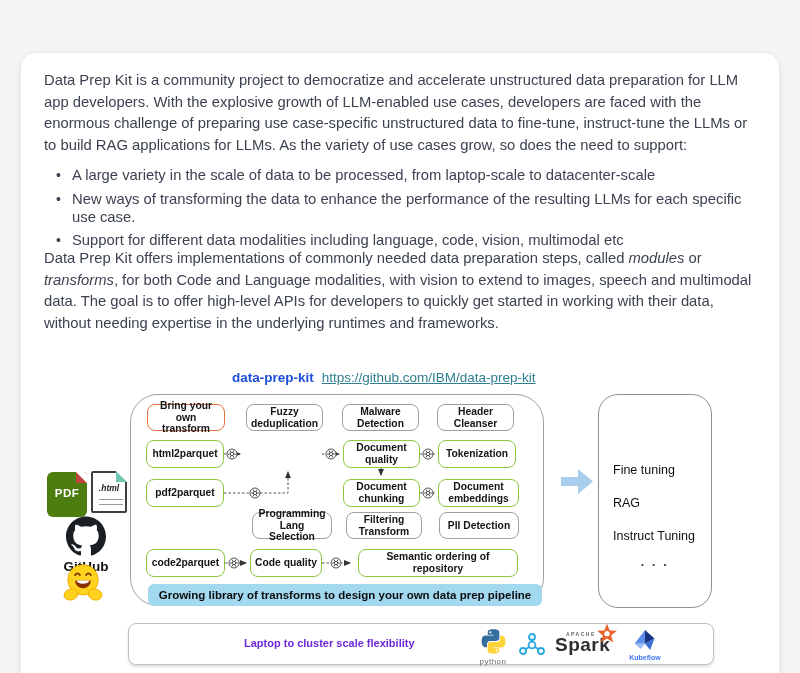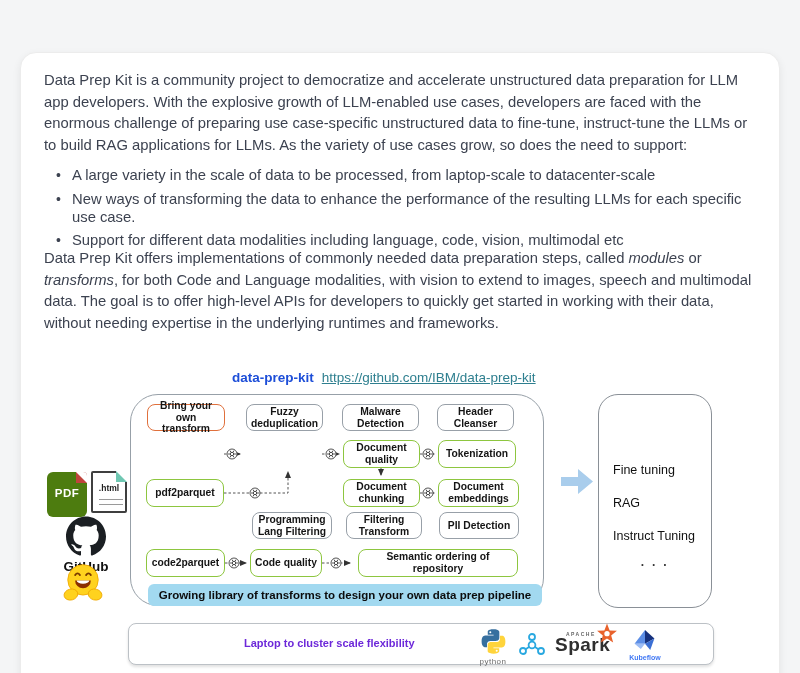--- a/index.html
+++ b/index.html
@@ -47,21 +47,21 @@
   .flow-arrow { position:absolute; left:561px; top:424px; z-index:2; }
 
   
   .pdf-ic { position:absolute; left:47px; top:428px; width:40px; height:45px;
             background:#4d7c0f; border-radius:6px; z-index:2; }
   .pdf-ic::before { content:""; position:absolute; top:0; right:0; width:0; height:0;
             border-bottom:11px solid #c0443c; border-right:11px solid #ffffff; border-top-right-radius:4px; }
   .pdf-lbl { position:absolute; width:100%; top:15px; text-align:center; color:#fff; font-weight:bold; font-size:11.5px; letter-spacing:0.5px; }
 
   .html-ic { position:absolute; left:91px; top:427px; width:36px; height:42px;
-             background:#fff; border:2px solid #3f3f3f; border-radius:2px; z-index:2; }
+             background:#fff; border:2px solid #3f3f3f; border-radius:2px; z-index:2;font-style:italic; }
   .html-ic::before { content:""; position:absolute; top:-2px; right:-2px; width:0; height:0;
              border-bottom:11px solid #6fc7b2; border-right:11px solid #ffffff; }
   .html-lbl { position:absolute; width:100%; top:10px; text-align:center; font-size:8.5px; font-weight:bold; color:#222; }
   .html-line { position:absolute; left:6px; width:24px; border-top:1.6px solid #9a9a9a; }
 
   .gh-wrap { position:absolute; left:58px; top:472px; width:56px; text-align:center; z-index:2; }
   .gh-lbl { font-size:13.5px; font-weight:bold; color:#101010; margin-top:-1px; font-family:"Liberation Sans",sans-serif; }
 
   .hf-wrap { position:absolute; left:62px; top:518px; z-index:2; }
 
@@ -112,28 +112,29 @@
 
   <svg class="flow-arrow" width="33" height="27">
     <polygon points="0,9 17,9 17,1 32,13.5 17,26 17,18 0,18" fill="#a9cdec"></polygon>
   </svg>
 
   <div class="bx orange" style="left:147px;top:360px;width:78px;height:27px">Bring your own transform</div>
   <div class="bx gray" style="left:246px;top:360px;width:77px;height:27px">Fuzzy deduplication</div>
   <div class="bx gray" style="left:342px;top:360px;width:77px;height:27px">Malware Detection</div>
   <div class="bx gray" style="left:437px;top:360px;width:77px;height:27px">Header Cleanser</div>
 
+  <div class="bx green" style="left:146px;top:396px;width:78px;height:28px">html2parquet</div>
   <div class="bx green" style="left:343px;top:396px;width:77px;height:28px">Document quality</div>
   <div class="bx green" style="left:438px;top:396px;width:78px;height:28px">Tokenization</div>
 
   <div class="bx green" style="left:146px;top:435px;width:78px;height:28px">pdf2parquet</div>
   <div class="bx green" style="left:343px;top:435px;width:77px;height:28px">Document chunking</div>
   <div class="bx green" style="left:438px;top:435px;width:81px;height:28px">Document embeddings</div>
 
-  <div class="bx gray" style="left:252px;top:468px;width:80px;height:27px">Programming Lang Filtering</div>
+  <div class="bx gray" style="left:252px;top:468px;width:80px;height:27px">Programming Lang Selection</div>
   <div class="bx gray" style="left:346px;top:468px;width:76px;height:27px">Filtering Transform</div>
   <div class="bx gray" style="left:439px;top:468px;width:80px;height:27px">PII Detection</div>
 
   <div class="bx green" style="left:146px;top:505px;width:79px;height:28px">code2parquet</div>
   <div class="bx green" style="left:250px;top:505px;width:72px;height:28px">Code quality</div>
   <div class="bx green" style="left:358px;top:505px;width:160px;height:28px;padding:11px 20px">Semantic ordering of repository</div>
 
   <div class="banner">Growing library of transforms to design your own data prep pipeline</div>
 
   <svg class="conn-svg">

